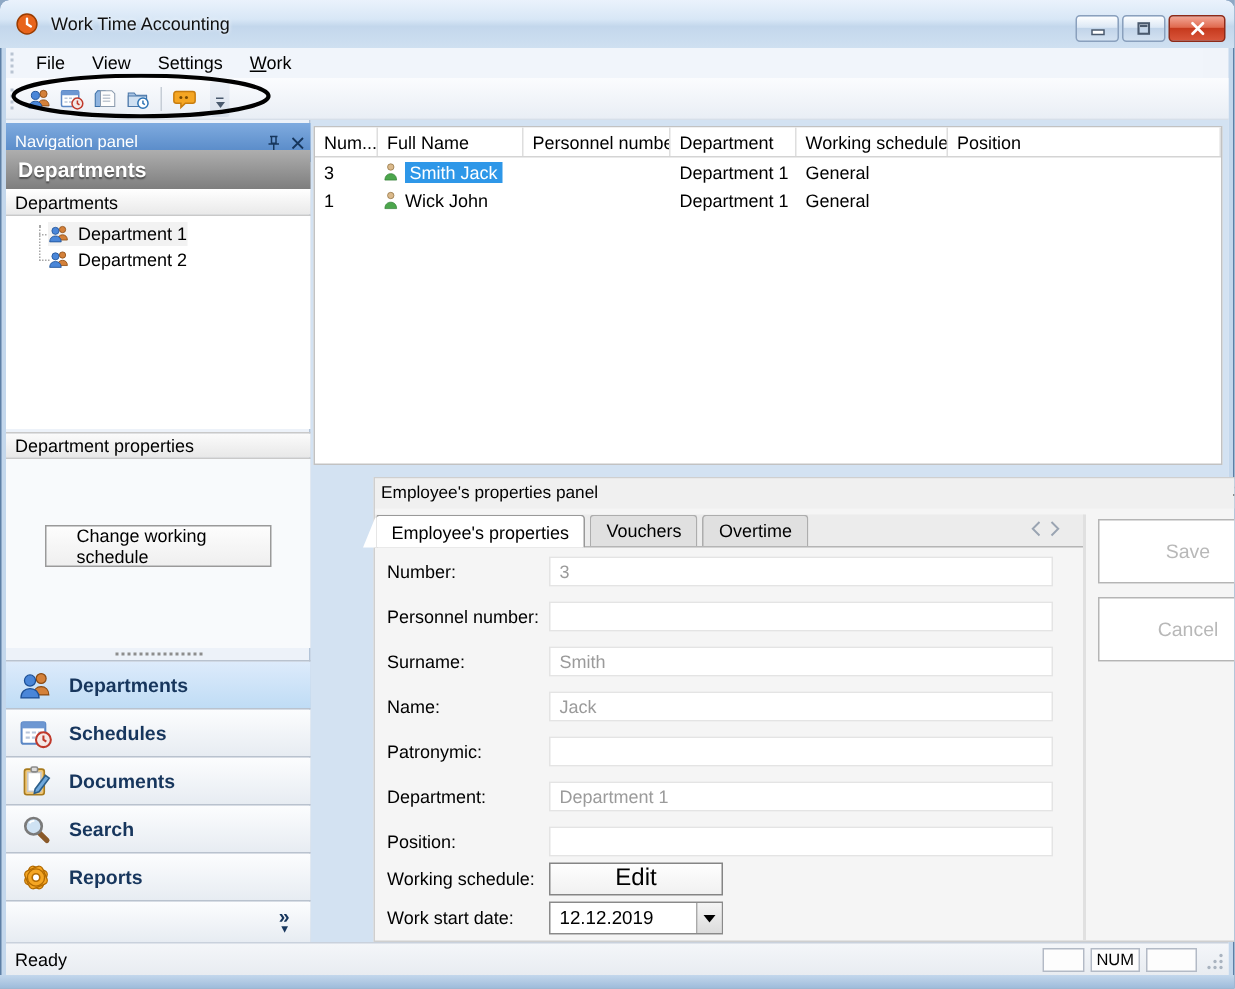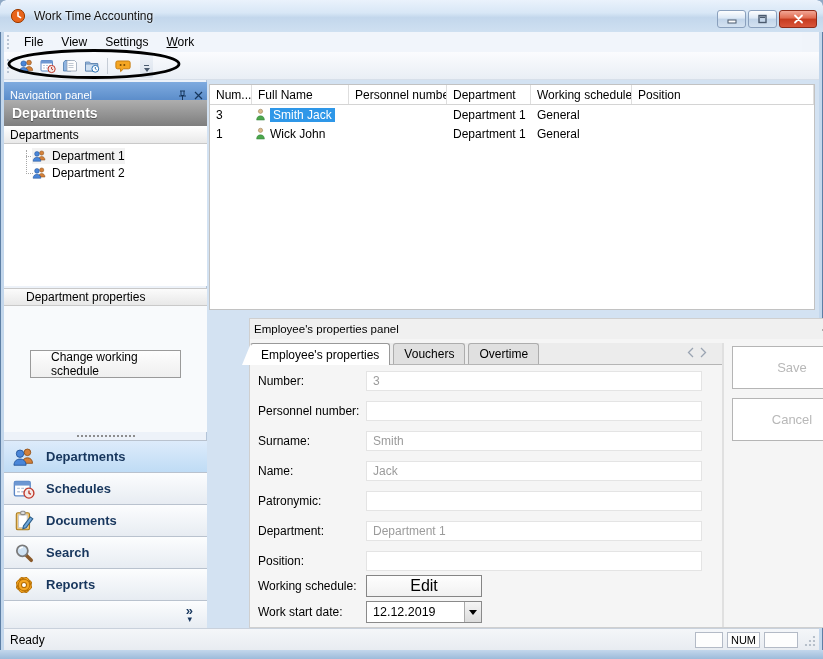--- a/index.html
+++ b/index.html
@@ -63,21 +63,21 @@
   .tree-root { position:absolute; left:0; top:46px; width:203px; height:18px;
     background:linear-gradient(180deg,#ffffff,#e9e9e9); border-bottom:1px solid #c9c9c9;
     display:flex; align-items:center; padding-left:6px; }
   .tree-area { position:absolute; left:0; top:64px; width:203px; height:142px; background:#fff; }
   .tree-item { position:absolute; left:28px; height:16px; display:flex; align-items:center; gap:5px; }
   .tree-item .lbl { font-size:12px; }
   .vline { position:absolute; left:22px; top:6px; height:24px; border-left:1px dotted #a8a8a8; }
   .hstub { position:absolute; left:22px; width:7px; border-top:1px dotted #a8a8a8; }
   .props-header { position:absolute; left:0; top:208px; width:203px; height:18px;
     background:linear-gradient(180deg,#fbfbfb,#e8e8e8); border-top:1px solid #c9c9c9;
-    border-bottom:1px solid #c9c9c9; display:flex; align-items:center; padding-left:22px; }
+    border-bottom:1px solid #c9c9c9; display:flex; align-items:center; padding-left:6px; }
   .props-area { position:absolute; left:0; top:226px; width:203px; height:126px; background:#f8fafc; }
   .chg-btn { position:absolute; left:26px; top:44px; width:151px; height:28px;
     background:linear-gradient(180deg,#fdfdfd,#efefef); border:1px solid #9a9a9a;
     font-size:12px; display:flex; align-items:center; justify-content:center;
     font-family:"Liberation Sans", sans-serif;padding-left:20px; }
   .splitter { position:absolute; left:0; top:352px; width:203px; height:8px;
     display:flex; align-items:center; justify-content:center; }
   .splitter .dots { width:58px; border-top:2px dotted #8d8d8d; }
   .outlook-item { position:absolute; left:0; width:203px; height:32px;
     background:linear-gradient(180deg,#fcfdfe,#e7ecf2); border-top:1px solid #b9c2ce;

